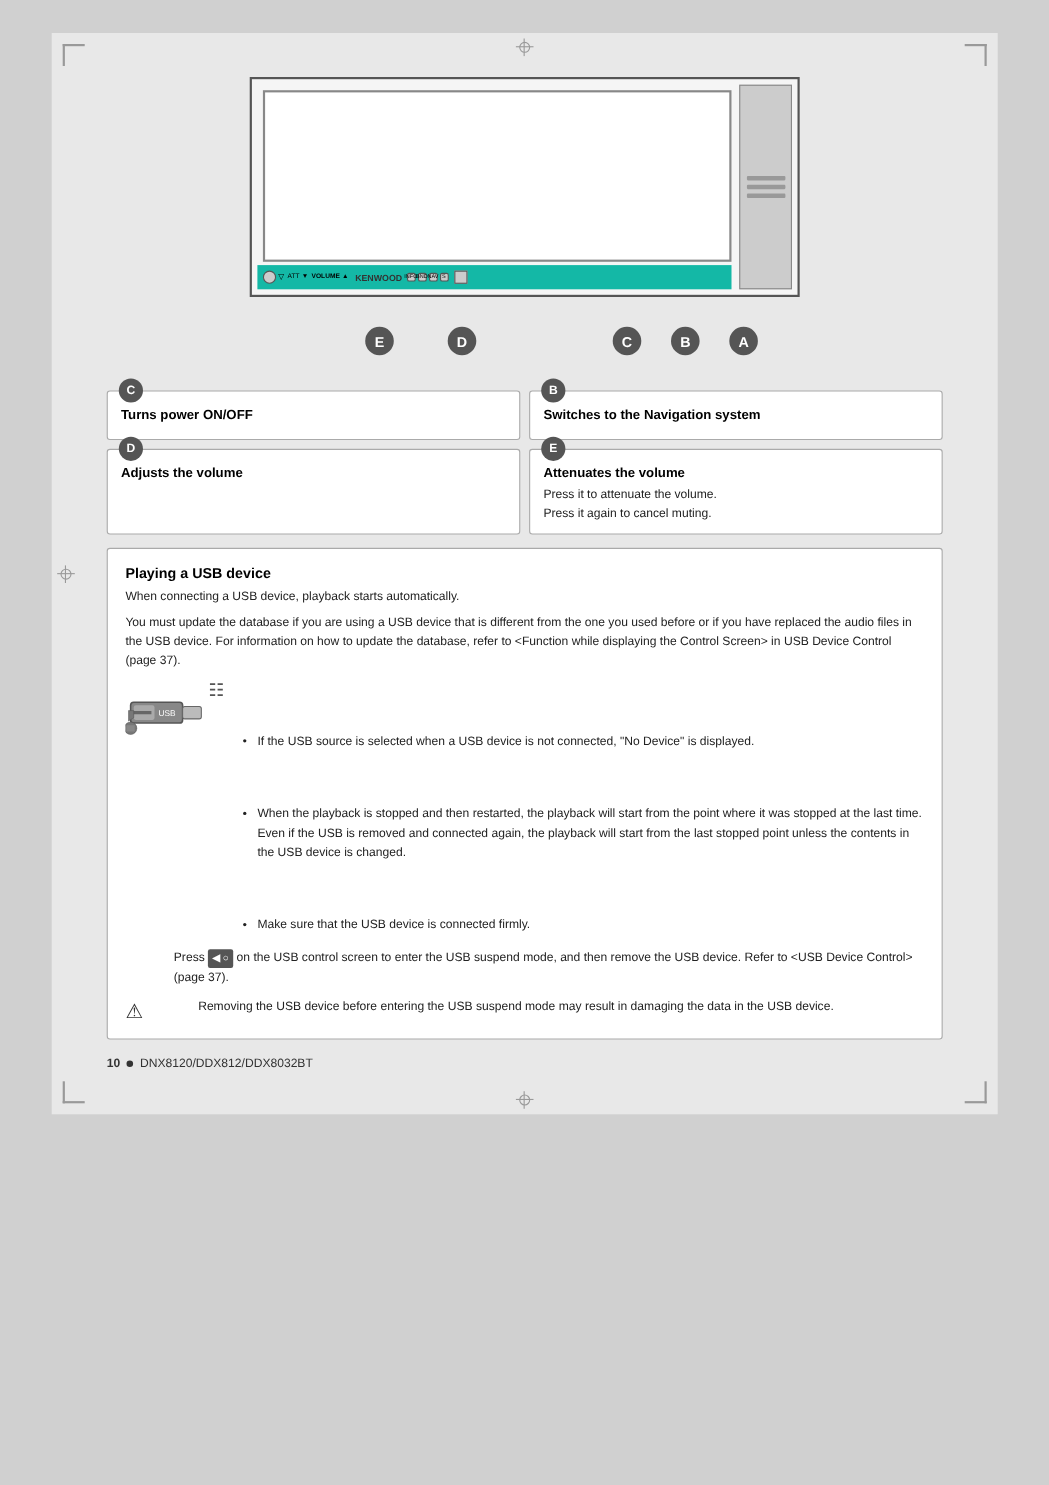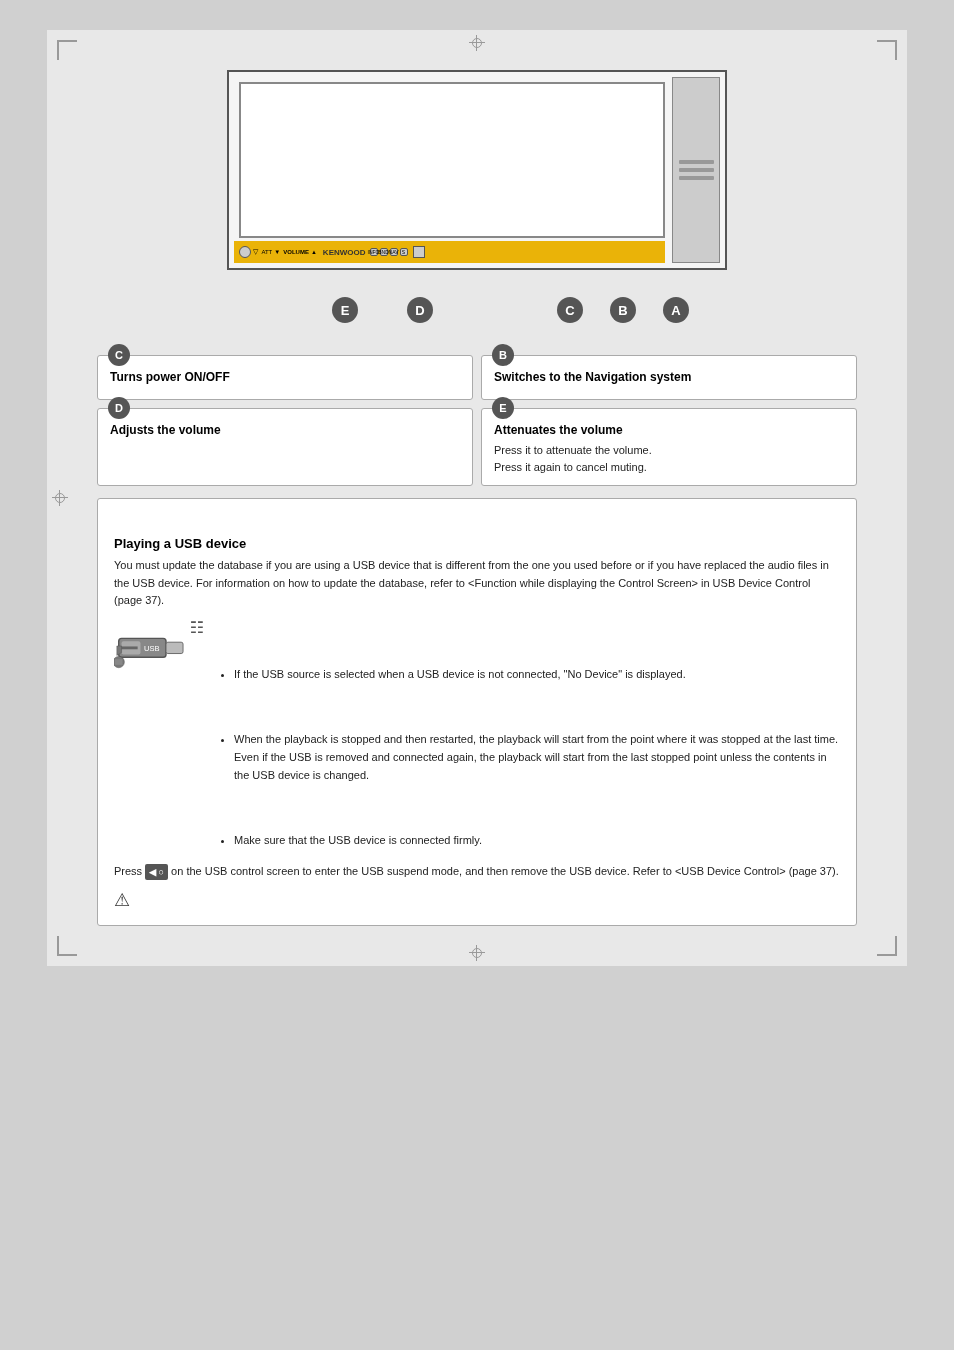--- a/index.html
+++ b/index.html
@@ -92,21 +92,21 @@
       bottom: 30px;
     }
     .device-controls {
       position: absolute;
       bottom: 5px;
       left: 5px;
       right: 60px;
       display: flex;
       align-items: center;
       height: 22px;
-      background: #eab308;
+      background: #14b8a6;
       padding: 2px 5px;
       font-size: 7px;
     }
     .ctrl-btn {
       width: 12px;
       height: 12px;
       border: 1px solid #555;
       border-radius: 50%;
       margin-right: 2px;
       background: #ccc;
@@ -218,21 +218,20 @@
       border: 1px solid #aaa;
       background: white;
       padding: 14px 16px;
       border-radius: 3px;
       margin-bottom: 0;
     }
     .usb-section h3 {
       font-size: 13px;
       font-weight: bold;
       margin-bottom: 6px;
-      margin-top: 23px;
     }
     .usb-section p {
       font-size: 11px;
       line-height: 1.6;
       color: #222;
       margin-bottom: 6px;
     }
     .usb-content {
       display: flex;
       gap: 14px;
@@ -272,20 +271,21 @@
     }
     .remove-section h3 {
       font-size: 13px;
       font-weight: bold;
       margin-bottom: 5px;
     }
     .remove-section p {
       font-size: 11px;
       line-height: 1.6;
       color: #222;
+      margin-left: 44px;
     }
     .warning-section {
       display: flex;
       align-items: flex-start;
       margin-top: 8px;
       gap: 6px;
     }
     .warning-triangle {
       font-size: 18px;
       color: #333;
@@ -409,20 +409,21 @@
 
     <div class="info-box">
       <div class="info-box-label">E</div>
       <h3>Attenuates the volume</h3>
       <p>Press it to attenuate the volume.<br>Press it again to cancel muting.</p>
     </div>
   </div>
 
   <div class="usb-section">
     <h3>Playing a USB device</h3>
+    <p>When connecting a USB device, playback starts automatically.</p>
     <p>You must update the database if you are using a USB device that is different from the one you used before or if you have replaced the audio files in the USB device. For information on how to update the database, refer to &lt;Function while displaying the Control Screen&gt; in USB Device Control (page 37).</p>
 
     <div class="usb-content">
       <div class="usb-image">
 
         <svg class="usb-icon-svg" viewBox="0 0 80 55">
 
           <rect x="5" y="20" width="50" height="20" rx="3" fill="#888" stroke="#555" stroke-width="1.5"></rect>
           <rect x="8" y="23" width="20" height="14" rx="2" fill="#aaa"></rect>
 
@@ -447,17 +448,23 @@
         </ul>
       </div>
     </div>
 
     <div class="remove-section">
       <p>
         Press <span class="inline-btn">◀ ○</span> on the USB control screen to enter the USB suspend mode, and then remove the USB device. Refer to &lt;USB Device Control&gt; (page 37).
       </p>
       <div class="warning-section">
         <div class="warning-triangle">⚠</div>
+        <p class="warning-text">Removing the USB device before entering the USB suspend mode may result in damaging the data in the USB device.</p>
       </div>
     </div>
   </div>
 
+  <div class="page-footer">
+    <span class="page-num">10</span>
+    <span class="dot"></span>
+    <span>DNX8120/DDX812/DDX8032BT</span>
+  </div>
 </div>
 
 </body></html>

